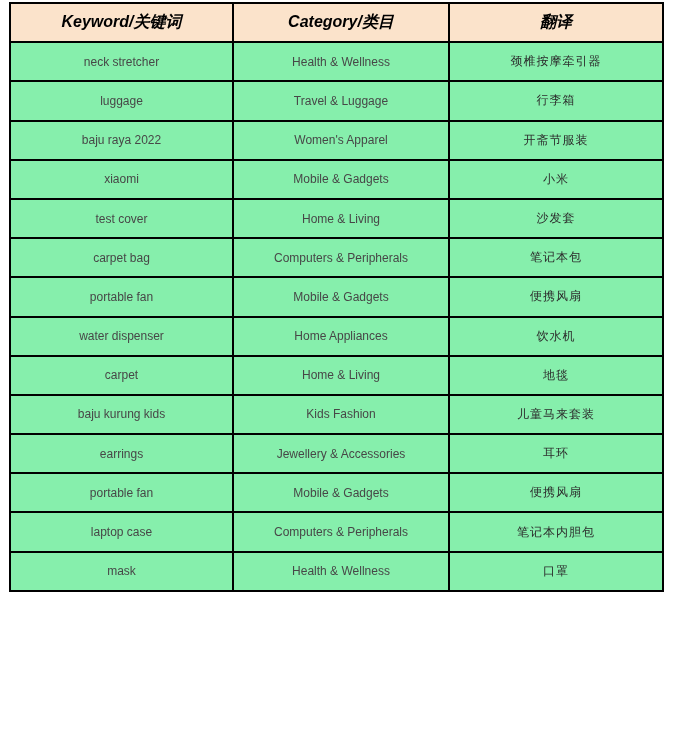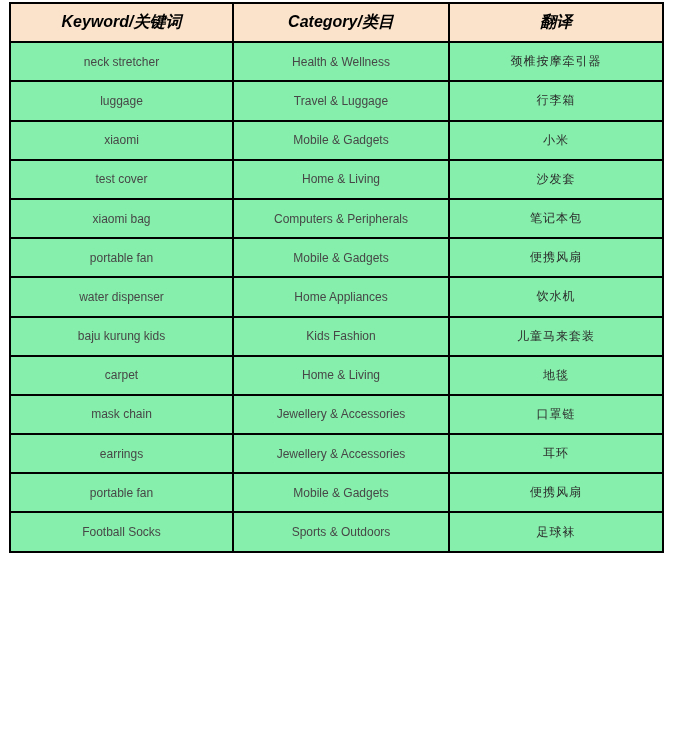--- a/index.html
+++ b/index.html
@@ -77,69 +77,74 @@
         <td>neck stretcher</td>
         <td>Health &amp; Wellness</td>
         <td class="cn">颈椎按摩牵引器</td>
       </tr>
       <tr>
         <td>luggage</td>
         <td>Travel &amp; Luggage</td>
         <td class="cn">行李箱</td>
       </tr>
       <tr>
+        <td>baju raya 2022</td>
+        <td>Women's Apparel</td>
+        <td class="cn">开斋节服装</td>
+      </tr>
+      <tr>
         <td>xiaomi</td>
         <td>Mobile &amp; Gadgets</td>
         <td class="cn">小米</td>
       </tr>
       <tr>
         <td>test cover</td>
         <td>Home &amp; Living</td>
         <td class="cn">沙发套</td>
       </tr>
       <tr>
-        <td>xiaomi bag</td>
+        <td>carpet bag</td>
         <td>Computers &amp; Peripherals</td>
         <td class="cn">笔记本包</td>
       </tr>
       <tr>
         <td>portable fan</td>
         <td>Mobile &amp; Gadgets</td>
         <td class="cn">便携风扇</td>
       </tr>
       <tr>
         <td>water dispenser</td>
         <td>Home Appliances</td>
         <td class="cn">饮水机</td>
       </tr>
       <tr>
-        <td>baju kurung kids</td>
-        <td>Kids Fashion</td>
-        <td class="cn">儿童马来套装</td>
-      </tr>
-      <tr>
         <td>carpet</td>
         <td>Home &amp; Living</td>
         <td class="cn">地毯</td>
       </tr>
       <tr>
-        <td>mask chain</td>
-        <td>Jewellery &amp; Accessories</td>
-        <td class="cn">口罩链</td>
+        <td>baju kurung kids</td>
+        <td>Kids Fashion</td>
+        <td class="cn">儿童马来套装</td>
       </tr>
       <tr>
         <td>earrings</td>
         <td>Jewellery &amp; Accessories</td>
         <td class="cn">耳环</td>
       </tr>
       <tr>
         <td>portable fan</td>
         <td>Mobile &amp; Gadgets</td>
         <td class="cn">便携风扇</td>
       </tr>
       <tr>
-        <td>Football Socks</td>
-        <td>Sports &amp; Outdoors</td>
-        <td class="cn">足球袜</td>
+        <td>laptop case</td>
+        <td>Computers &amp; Peripherals</td>
+        <td class="cn">笔记本内胆包</td>
+      </tr>
+      <tr>
+        <td>mask</td>
+        <td>Health &amp; Wellness</td>
+        <td class="cn">口罩</td>
       </tr>
     </tbody>
   </table>
 </div>
 
 </body></html>

